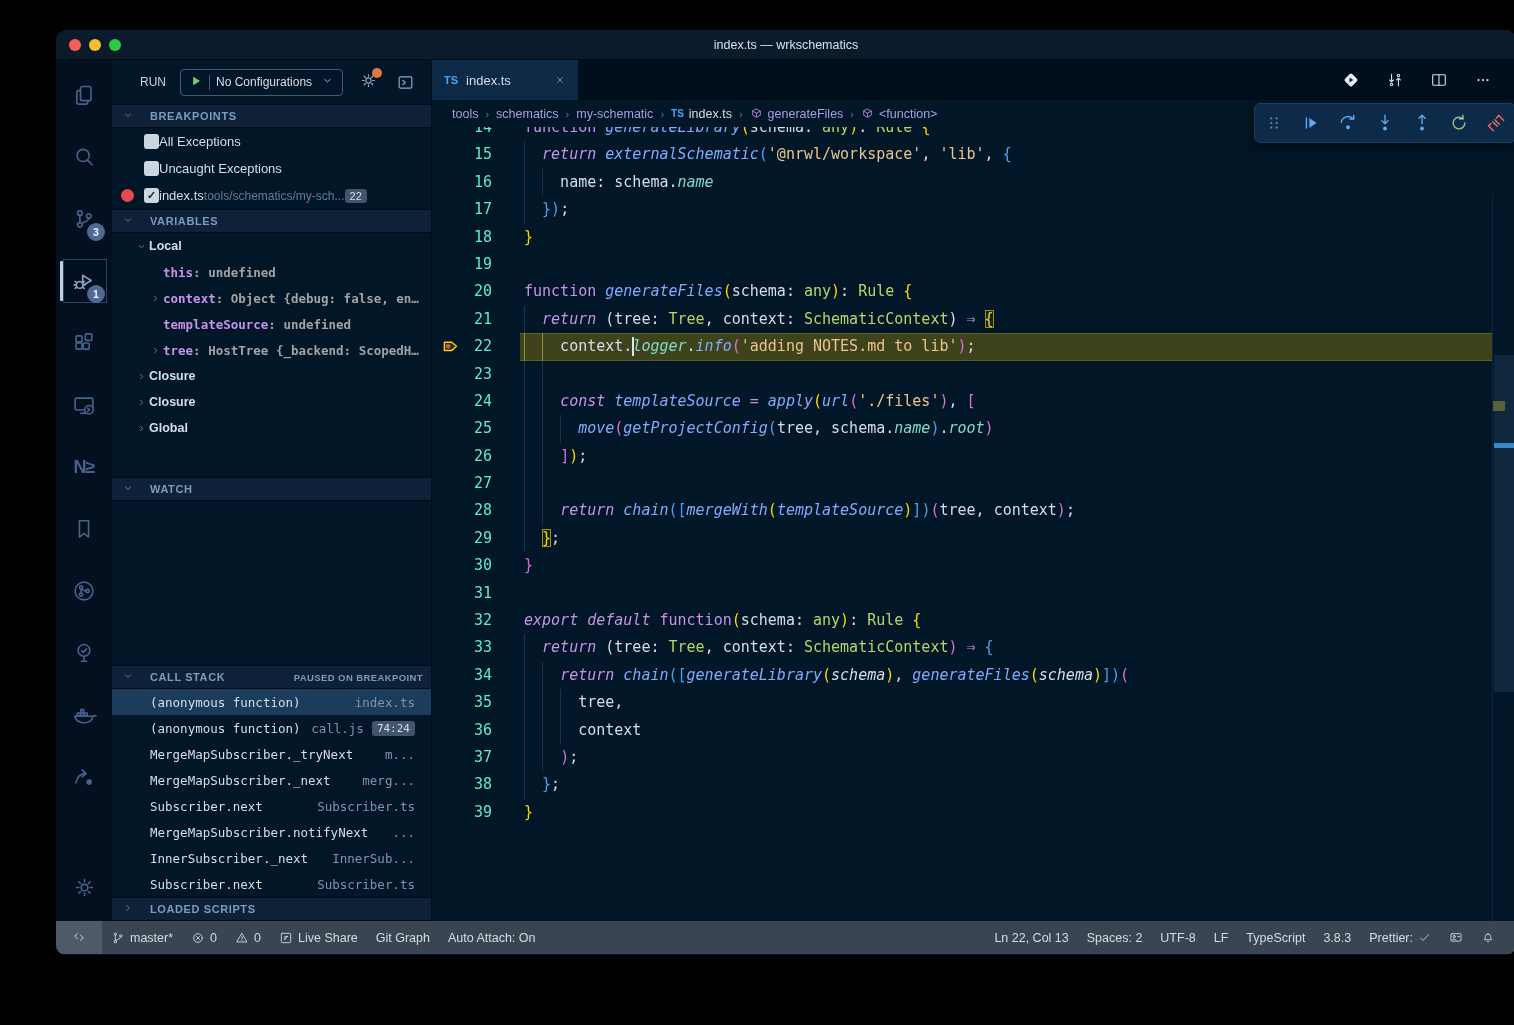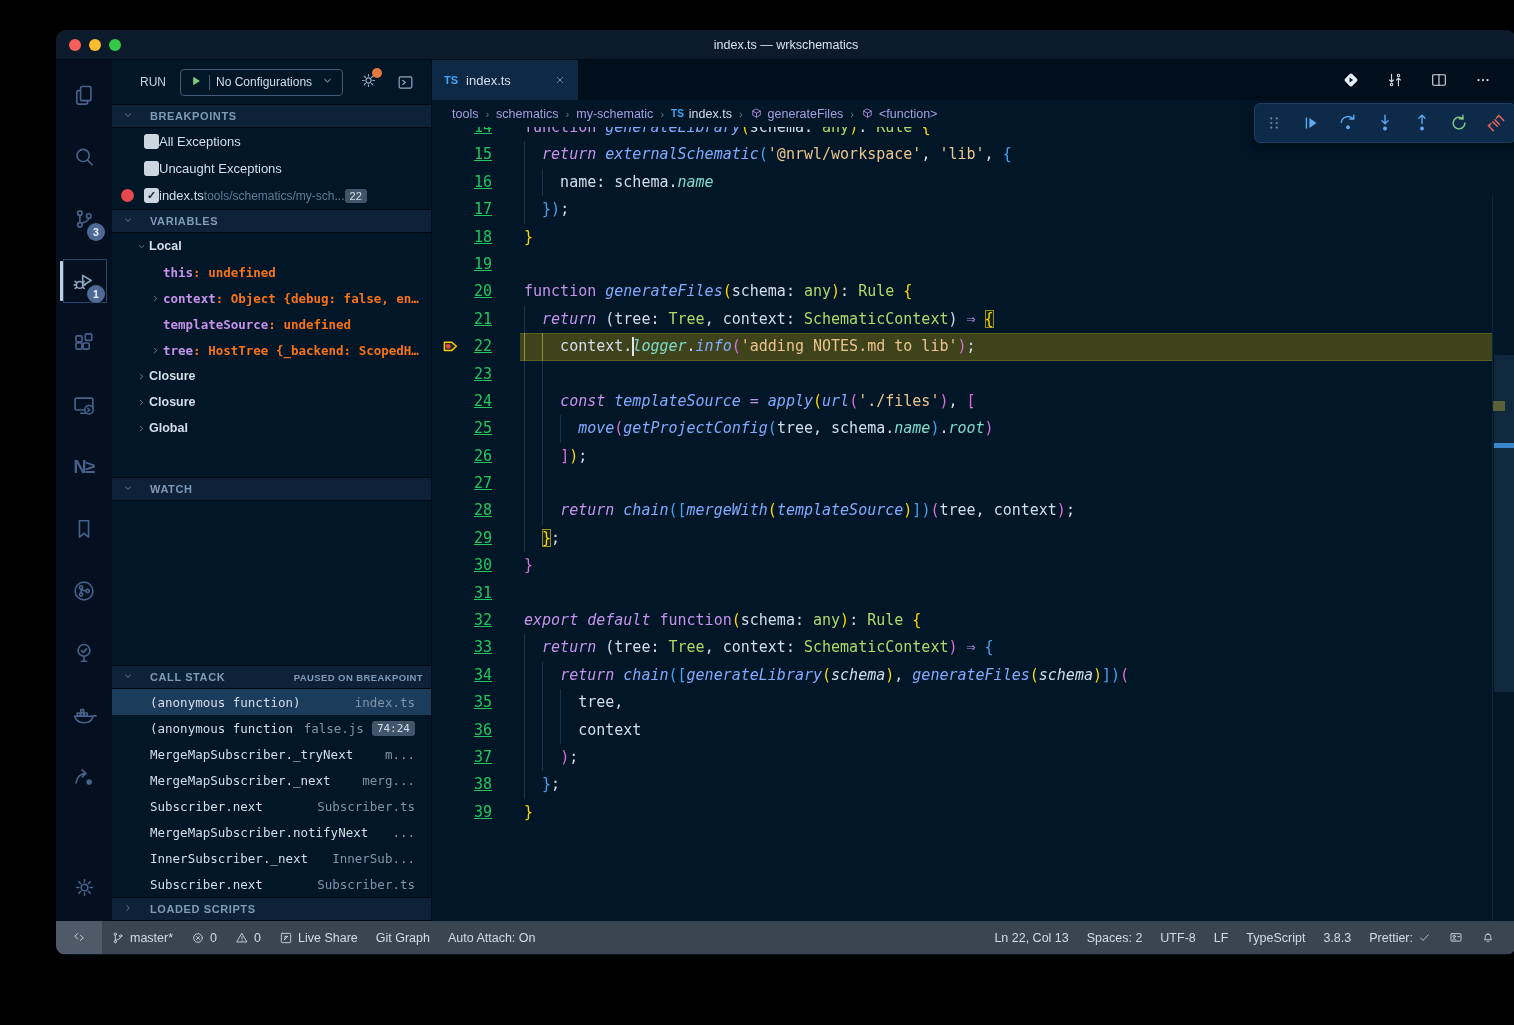--- a/index.html
+++ b/index.html
@@ -37,21 +37,21 @@
   .bp-row{height:27px;display:flex;align-items:center;padding-left:32px;font-size:13px;gap:0;position:relative;flex:none;white-space:nowrap;overflow:hidden;}
   .cb{width:15px;height:15px;background:#ccd6e0;border-radius:3px;flex:none;display:flex;align-items:center;justify-content:center;font-size:11px;color:#18273a;font-weight:bold;}
   .bp-dot{position:absolute;left:9px;width:13px;height:13px;border-radius:50%;background:#e5484d;}
   .bp-path{color:#5f7e97;font-size:12px;margin-left:0px;overflow:hidden;}
   .badge{background:#42566b;color:#d4dee8;font-size:11px;border-radius:3px;padding:1px 5px;flex:none;}
   .var-row{height:26px;display:flex;align-items:center;font-family:"DejaVu Sans Mono",monospace;font-size:12.5px;flex:none;white-space:nowrap;overflow:hidden;}
   .var-row .chev{width:15px;flex:none;color:#8da9c4;display:flex;align-items:center;justify-content:center;}
   .var-row.group{font-family:"Liberation Sans",sans-serif;font-weight:bold;font-size:12.5px;padding-left:22px;}
   .var-row.leaf{padding-left:36px;font-weight:bold;}
   .vname{color:#c792ea;}
-  .vval{color:#f97316;}
+  .vval{color:#a3a3a3;}
   .vars-pad{height:36px;flex:none;}
   .watch-body{flex:1;}
   .cs-row{height:26px;display:flex;align-items:center;padding:0 16px 0 38px;font-family:"DejaVu Sans Mono",monospace;font-size:12.5px;flex:none;white-space:nowrap;}
   .cs-row.sel{background:#1c3c5b;}
   .cs-fn{color:#d6deeb;overflow:hidden;}
   .cs-file{margin-left:auto;color:#7d95ac;padding-left:10px;}
   .cs-badge{margin-left:8px;}
   
   .editor{flex:1;position:relative;background:#011627;overflow:hidden;}
   .tabbar{position:absolute;top:0;left:0;right:0;height:40px;background:#010e1c;display:flex;align-items:stretch;}
@@ -63,21 +63,21 @@
   .bc-sep{color:#5f7e97;font-size:11px;}
   .bc-item{display:flex;align-items:center;gap:5px;}
   .bc-item.emph .bc-label{color:#d6deeb;}
   .ts-mini{color:#42a5f5;font-weight:bold;font-size:10px;}
   .bc-cube{color:#c792ea;display:flex;}
   .code{position:absolute;top:67px;left:0;right:0;bottom:0;overflow:hidden;}
   .code-lines{margin-top:-13px;}
   .line{position:relative;height:27.4px;font-family:"DejaVu Sans Mono",monospace;font-size:15px;}
   .linebg{position:absolute;left:88px;right:24px;top:0;bottom:0;background:#3f431c;border-top:1px solid #5c5f23;border-bottom:1px solid #5c5f23;}
   .gutter{position:absolute;left:0;top:0;width:88px;height:100%;}
-  .lnum{position:absolute;right:28px;top:0;line-height:27.4px;color:#22c55e;text-decoration:underline;}
+  .lnum{position:absolute;right:28px;top:0;line-height:27.4px;color:#5eead4;}
   .bp-glyph{position:absolute;left:9px;top:4px;}
   .ltext{position:absolute;left:92px;right:24px;top:0;bottom:0;line-height:27.4px;white-space:pre;}
   .guide{position:absolute;top:0;bottom:0;width:1px;background:#143652;}
   .line.cur .guide{background:#8f8f37;}
   .cursor{position:absolute;top:4px;width:2px;height:19px;background:#e0e6ed;}
   .tk{color:#d6deeb;}
   .tk.k{color:#c792ea;font-style:italic;}
   .tk.kf{color:#c792ea;}
   .tk.f{color:#82aaff;font-style:italic;}
   .tk.t{color:#aedb67;}
@@ -349,21 +349,21 @@
         <span class="sh-label">CALL STACK</span>
         <span class="sh-right">PAUSED ON BREAKPOINT</span>
       </div>
       <div id="cs-list">
           <div class="cs-row sel">
             <span class="cs-fn">(anonymous function)</span>
             <span class="cs-file">index.ts</span>
           </div>
           <div class="cs-row">
             <span class="cs-fn">(anonymous function)</span>
-            <span class="cs-file">false.js</span>
+            <span class="cs-file">call.js</span>
             <span class="badge cs-badge">74:24</span>
           </div>
           <div class="cs-row">
             <span class="cs-fn">MergeMapSubscriber._tryNext</span>
             <span class="cs-file">m...</span>
           </div>
           <div class="cs-row">
             <span class="cs-fn">MergeMapSubscriber._next</span>
             <span class="cs-file">merg...</span>
           </div>

